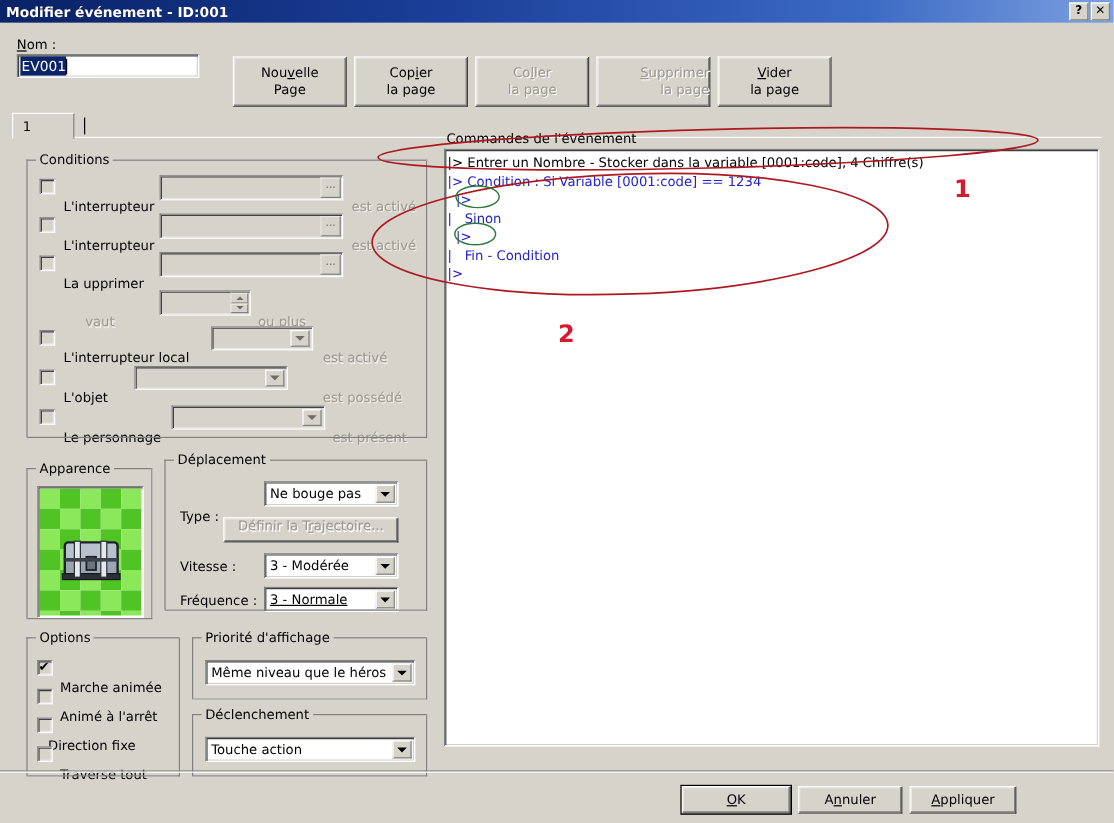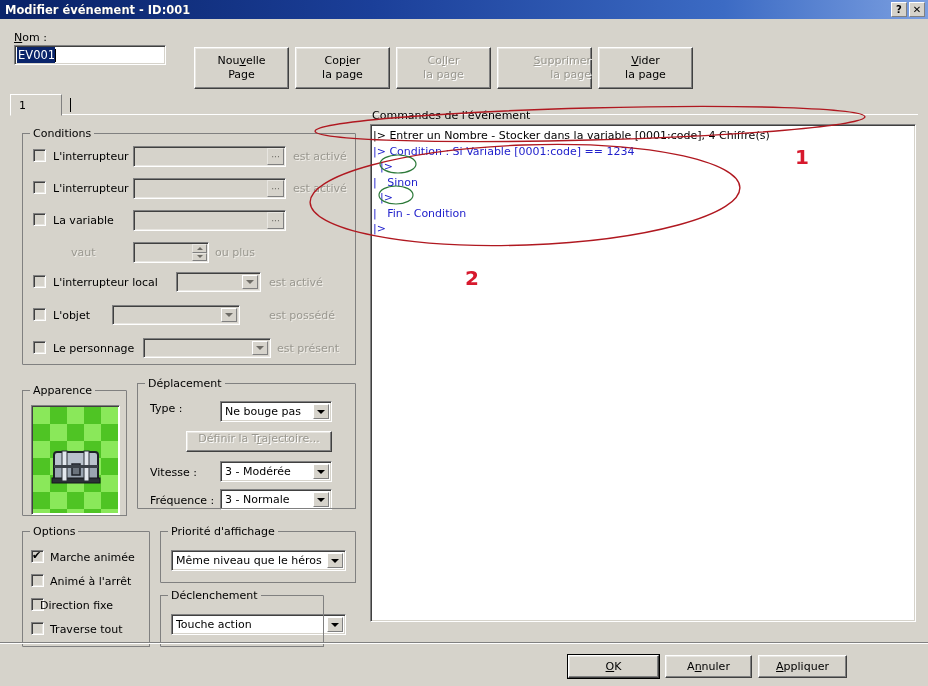--- a/index.html
+++ b/index.html
@@ -93,21 +93,21 @@
   
   .chk {
     position: absolute; width: 13px; height: 13px; background: #d6d3cb;
     border: 1px solid; border-color: #808080 #ffffff #ffffff #808080;
     box-shadow: inset 1px 1px 0 #404040, inset -1px -1px 0 #e8e6e1;
   }
   .chk.checked::after {
     content: '\2714'; position: absolute; left: 0px; top: -2px;
     font-size: 11px; color: #000; line-height: 13px;
   }
-  .cond-label { position: absolute; font-size: 11px; color: #000; }
+  .cond-label { position: absolute; font-size: 11px; color: #000; margin-top: 16px; }
   .cond-label.dim { color: #9a9890; text-shadow: 1px 1px 0 #f0eee9; }
 
   .txtbox-dis {
     position: absolute; background: #d6d3cb;
     border: 1px solid; border-color: #808080 #ffffff #ffffff #808080;
     box-shadow: inset 1px 1px 0 #404040, inset -1px -1px 0 #e8e6e1;
   }
   .ellipsis-btn {
     position: absolute; right: 1px; top: 1px; width: 17px; bottom: 1px;
     background: #d6d3cb;
@@ -271,21 +271,21 @@
       <div class="cond-label dim" style="left:270px; top:16px;">est activé</div>
 
       <div class="chk" style="left:10px; top:47px;"></div>
       <div class="cond-label" style="left:30px; top:48px;">L'interrupteur</div>
       <div class="txtbox-dis" style="left:110px; top:44px; width:153px; height:21px;">
         <div class="ellipsis-btn">···</div>
       </div>
       <div class="cond-label dim" style="left:270px; top:48px;">est activé</div>
 
       <div class="chk" style="left:10px; top:79px;"></div>
-      <div class="cond-label" style="left:30px; top:80px;">La variable</div>
+      <div class="cond-label" style="left:30px; top:80px;">La upprimer</div>
       <div class="txtbox-dis" style="left:110px; top:76px; width:153px; height:21px;">
         <div class="ellipsis-btn">···</div>
       </div>
 
       <div class="cond-label dim" style="left:48px; top:112px;">vaut</div>
       <div class="spin-box" style="left:110px; top:108px; width:76px; height:21px;">
         <div class="spin-btns">
           <div class="spin-b">
               <i class="arrow-up-s"></i>
             </div>
@@ -372,42 +372,42 @@
           <rect x="34" y="9" width="5" height="30" fill="#e3e8ee" stroke="#2b3036" stroke-width="1"></rect>
           <rect x="22" y="22" width="8" height="11" fill="#6b737c" stroke="#1e2228" stroke-width="1.5"></rect>
           <rect x="4" y="23" width="44" height="3" fill="#3b4148"></rect>
         </svg>
       </div>
     </div>
 
     <div class="group" style="left:137px; top:364px; width:219px; height:126px;">
       <div class="group-title">Déplacement</div>
 
-      <div class="dep-label" style="left:12px; top:18px;">Type :</div>
+      <div class="dep-label" style="left:12px; top:40px;">Type :</div>
       <div class="combo-on" style="left:82px; top:17px; width:112px; height:21px;">
         <span class="val">Ne bouge pas</span>
         <div class="combo-arrow">
             <i class="arrow-dn on"></i>
           </div>
       </div>
 
       <div class="btn-dis" style="left:48px; top:47px; width:146px; height:21px;">
         <span>Définir la T<u>r</u>ajectoire...</span>
       </div>
 
       <div class="dep-label" style="left:12px; top:82px;">Vitesse :</div>
       <div class="combo-on" style="left:82px; top:77px; width:112px; height:21px;">
         <span class="val">3 - Modérée</span>
         <div class="combo-arrow">
             <i class="arrow-dn on"></i>
           </div>
       </div>
 
       <div class="dep-label" style="left:12px; top:110px;">Fréquence :</div>
-      <div class="combo-on" style="left:82px; top:105px; width:112px; height:21px;">
+      <div class="combo-on" style="left:82px; top:105px; width:112px; height:21px;text-decoration:underline;">
         <span class="val">3 - Normale</span>
         <div class="combo-arrow">
             <i class="arrow-dn on"></i>
           </div>
       </div>
     </div>
 
     <div class="group" style="left:22px; top:512px; width:128px; height:116px;">
       <div class="group-title">Options</div>
       <div class="chk checked" style="left:8px; top:18px;"></div>
@@ -423,21 +423,21 @@
     <div class="group" style="left:160px; top:512px; width:196px; height:52px;">
       <div class="group-title">Priorité d'affichage</div>
       <div class="combo-on" style="left:10px; top:18px; width:175px; height:21px;">
         <span class="val">Même niveau que le héros</span>
         <div class="combo-arrow">
             <i class="arrow-dn on"></i>
           </div>
       </div>
     </div>
 
-    <div class="group" style="left:160px; top:576px; width:164px; height:52px;">
+    <div class="group" style="left:160px; top:576px; width:196px; height:52px;">
       <div class="group-title">Déclenchement</div>
       <div class="combo-on" style="left:10px; top:18px; width:175px; height:21px;">
         <span class="val">Touche action</span>
         <div class="combo-arrow">
             <i class="arrow-dn on"></i>
           </div>
       </div>
     </div>
 
     <div class="cmd-label" style="top:90px;">Commandes de l'événement</div>

